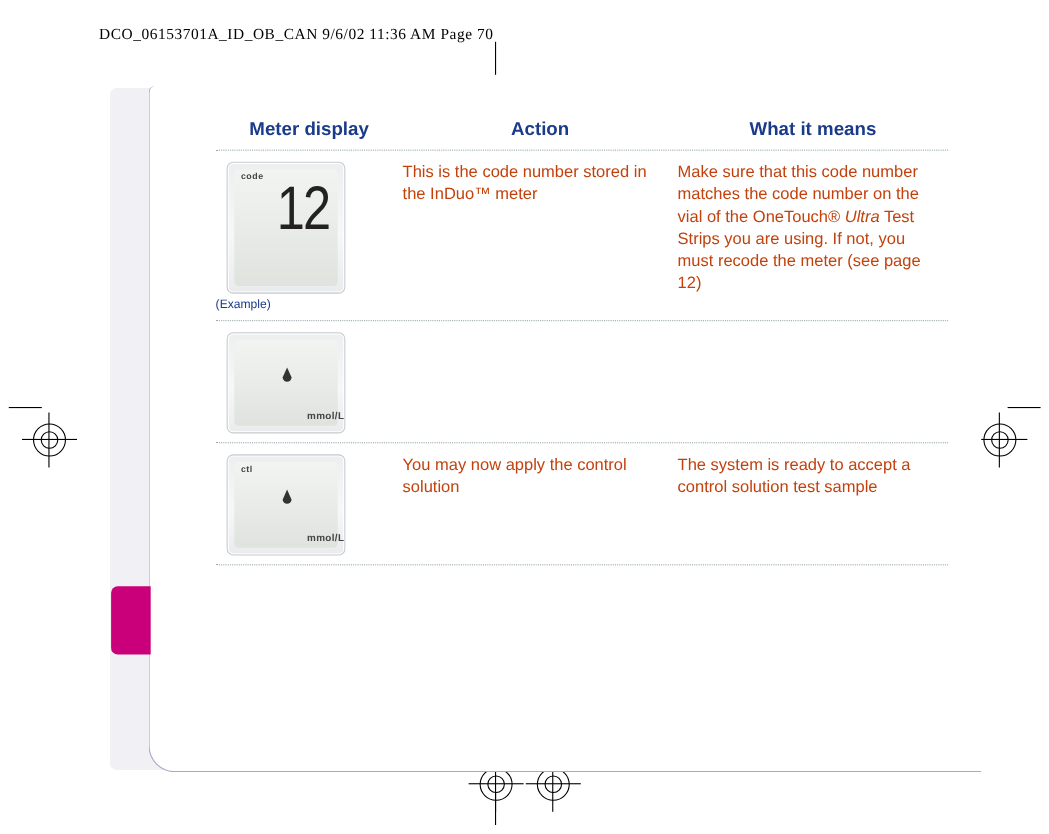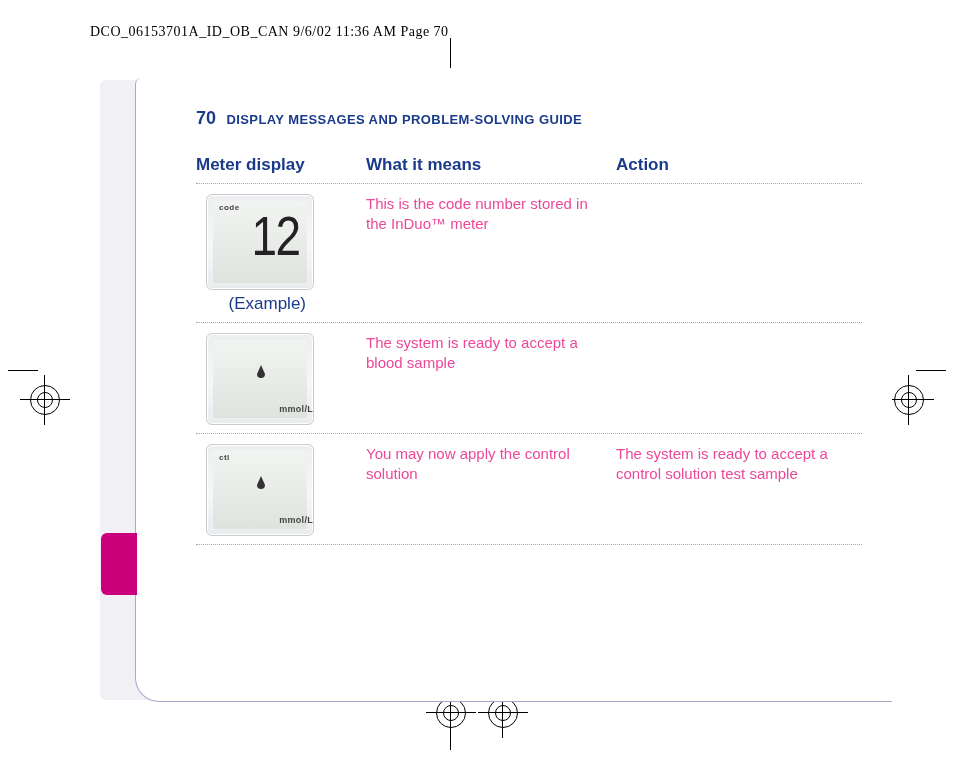--- a/index.html
+++ b/index.html
@@ -38,29 +38,29 @@
                 border-top-left-radius:6px; border-bottom-left-radius:24px;
                 border-top-right-radius:0; border-bottom-right-radius:0;
                 border-right:none; border-top:none; }
   .tab { position:absolute; left:-35px; top:455px; width:36px; height:62px;
          background:#c9007a; border-top-left-radius:6px; border-bottom-left-radius:6px; }
 
   .content { position:absolute; left:60px; right:30px; top:30px; bottom:20px; }
   .sec-title { color:#1a3a8a; font-size:13px; letter-spacing:0.4px; font-weight:700; text-transform:uppercase; }
   .pgno { font-size:18px; font-weight:600; color:#1a3a8a; margin-right:6px; }
   .sec-head { margin-bottom:26px; }
-  .grid-head { display:grid; grid-template-columns:170px 250px 1fr; color:#1a3a8a; font-weight:600; font-size:17px; margin-bottom:6px; }
+  .grid-head { display:grid; grid-template-columns:170px 250px 1fr; color:#1a3a8a; font-weight:600; font-size:17px; margin-bottom:6px;text-align:center; }
   .dots { border-top:1px dotted #9aa; height:0; margin:8px 0 10px 0; }
   .row { display:grid; grid-template-columns:170px 250px 1fr; }
-  .cell { color:#ec4899; font-size:15px; line-height:1.35; padding-right:18px; }
-  .example { color:#1a3a8a; text-align:right; width:110px; font-size:17px; margin-top:4px; }
+  .cell { color:#c2410c; font-size:15px; line-height:1.35; padding-right:18px; }
+  .example { color:#1a3a8a; text-align:left; width:110px; font-size:11px; margin-top:4px; }
   .italic { font-style:italic; }
 
   
-  .meter { width:108px; height:96px; background:linear-gradient(180deg,#eceef0 0%,#f6f7f8 55%,#e9ebed 100%);
+  .meter { width:108px; height:120px; background:linear-gradient(180deg,#eceef0 0%,#f6f7f8 55%,#e9ebed 100%);
            border:1px solid #c8ccd0; border-radius:6px; position:relative;
            box-shadow:inset 0 0 0 1px #fff; margin-left:10px; }
   .meter .lcd { position:absolute; inset:6px; border-radius:4px;
                 background:linear-gradient(180deg,#f2f4f2 0%,#dfe3de 100%); }
   .meter .big { position:absolute; top:8px; right:14px; font-family:"Arial Narrow",Arial,sans-serif;
                 font-size:56px; font-weight:400; color:#222; letter-spacing:-2px; transform:scaleX(0.82); transform-origin:right; }
   .meter .small-tl { position:absolute; top:8px; left:12px; font-size:8px; color:#444; font-weight:600; letter-spacing:0.5px; }
   .meter .drop { position:absolute; top:30px; left:46px; font-size:18px; color:#333; }
   .meter .units { position:absolute; bottom:10px; left:0; right:0; text-align:right; font-size:9px; font-weight:600; color:#444; letter-spacing:0.3px; }
   .meter.md { height:92px; }
@@ -105,57 +105,55 @@
       <div class="ch"></div>
       <div class="cv"></div>
       <div class="outer"></div>
       <div class="inner"></div>
     </div>
 
   <div class="sheet">
     <div class="inner-page">
       <div class="tab"></div>
       <div class="content">
-        <div class="sec-head">
-          <span class="pgno">70</span>
-          <span class="sec-title">DISPLAY MESSAGES AND PROBLEM-SOLVING GUIDE</span>
-        </div>
         <div class="grid-head">
           <div>Meter display</div>
+          <div>Action</div>
           <div>What it means</div>
-          <div>Action</div>
         </div>
         <div class="dots"></div>
 
         <div class="row">
           <div>
             <div class="meter">
               <div class="lcd"></div>
               <div class="small-tl">code</div>
               <div class="big">12</div>
             </div>
             <div class="example">(Example)</div>
           </div>
           <div class="cell">This is the code number stored in the InDuo™ meter</div>
+          <div class="cell">
+            <span>Make sure that this code number matches the code number on the vial of the OneTouch® </span><span class="italic">Ultra</span><span> Test Strips you are using. If not, you must recode the meter (see page 12)</span>
+          </div>
         </div>
         <div class="dots"></div>
 
         <div class="row">
           <div>
             <div class="meter md">
               <div class="lcd"></div>
               <div class="drop">
                 <svg width="16" height="20" viewBox="0 0 16 20">
                     <path d="M8 1 L12 10 A4 4 0 1 1 4 10 Z" fill="#333"></path>
                   </svg>
               </div>
               <div class="units">mmol/L</div>
             </div>
           </div>
-          <div class="cell">The system is ready to accept a blood sample</div>
         </div>
         <div class="dots"></div>
 
         <div class="row">
           <div>
             <div class="meter md">
               <div class="lcd"></div>
               <div class="small-tl">ctl</div>
               <div class="drop">
                 <svg width="16" height="20" viewBox="0 0 16 20">

